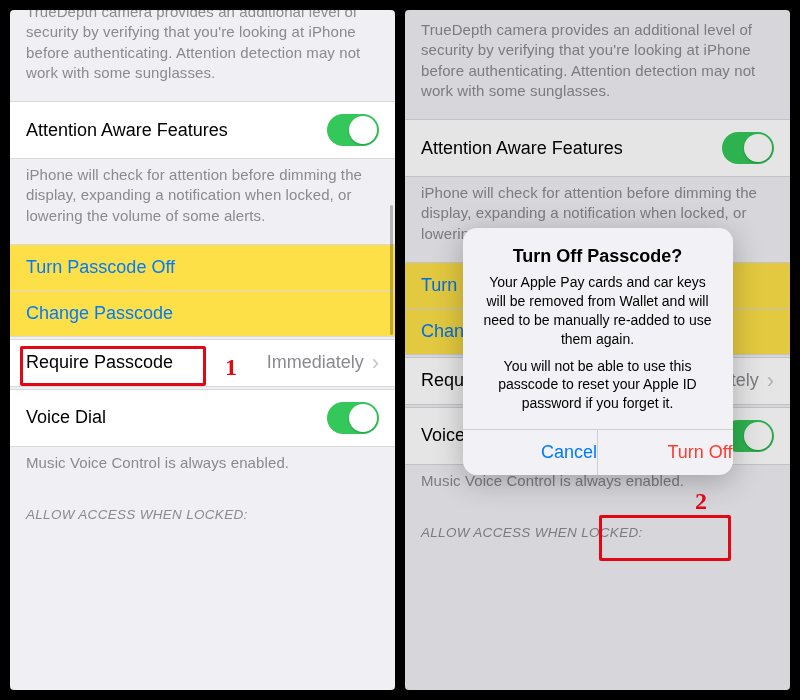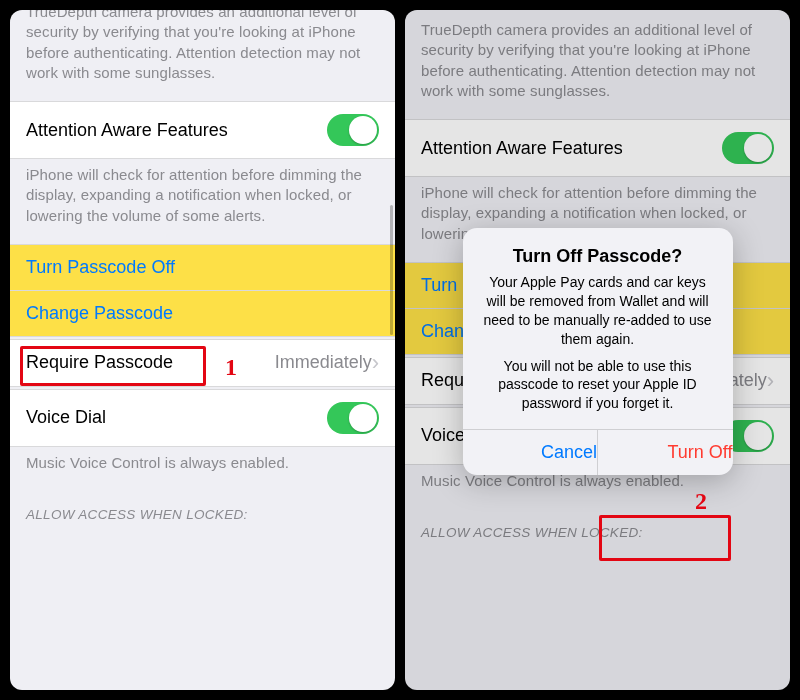--- a/index.html
+++ b/index.html
@@ -13,21 +13,21 @@
   }
   .stage {
     position: absolute;
     top: 10px; left: 10px; right: 10px; bottom: 10px;
     display: flex;
     gap: 10px;
   }
   .pane {
     flex: 1 1 50%;
     background: #efeff4;
-    border-radius: 12px;
+    border-radius: 4px;
     position: relative;
     overflow: hidden;
     display: flex;
     flex-direction: column;
   }
   .footer-text {
     font-size: 15px;
     line-height: 1.35;
     color: #8a8a8f;
     padding: 6px 16px 16px 16px;
@@ -71,21 +71,21 @@
   .toggle::after {
     content: "";
     position: absolute;
     right: 2px; top: 2px;
     width: 28px; height: 28px;
     background: #fff;
     border-radius: 50%;
     box-shadow: 0 1px 2px rgba(0,0,0,0.25);
   }
   .detail {
-    display: flex; align-items: center; gap: 0;
+    display: flex; align-items: center; gap: 8px;
     color: #8a8a8f;
     font-size: 18px;
   }
   .chev {
     color: #c7c7cc;
     font-size: 22px;
     line-height: 1;
   }
   
   .scroll-ind {

